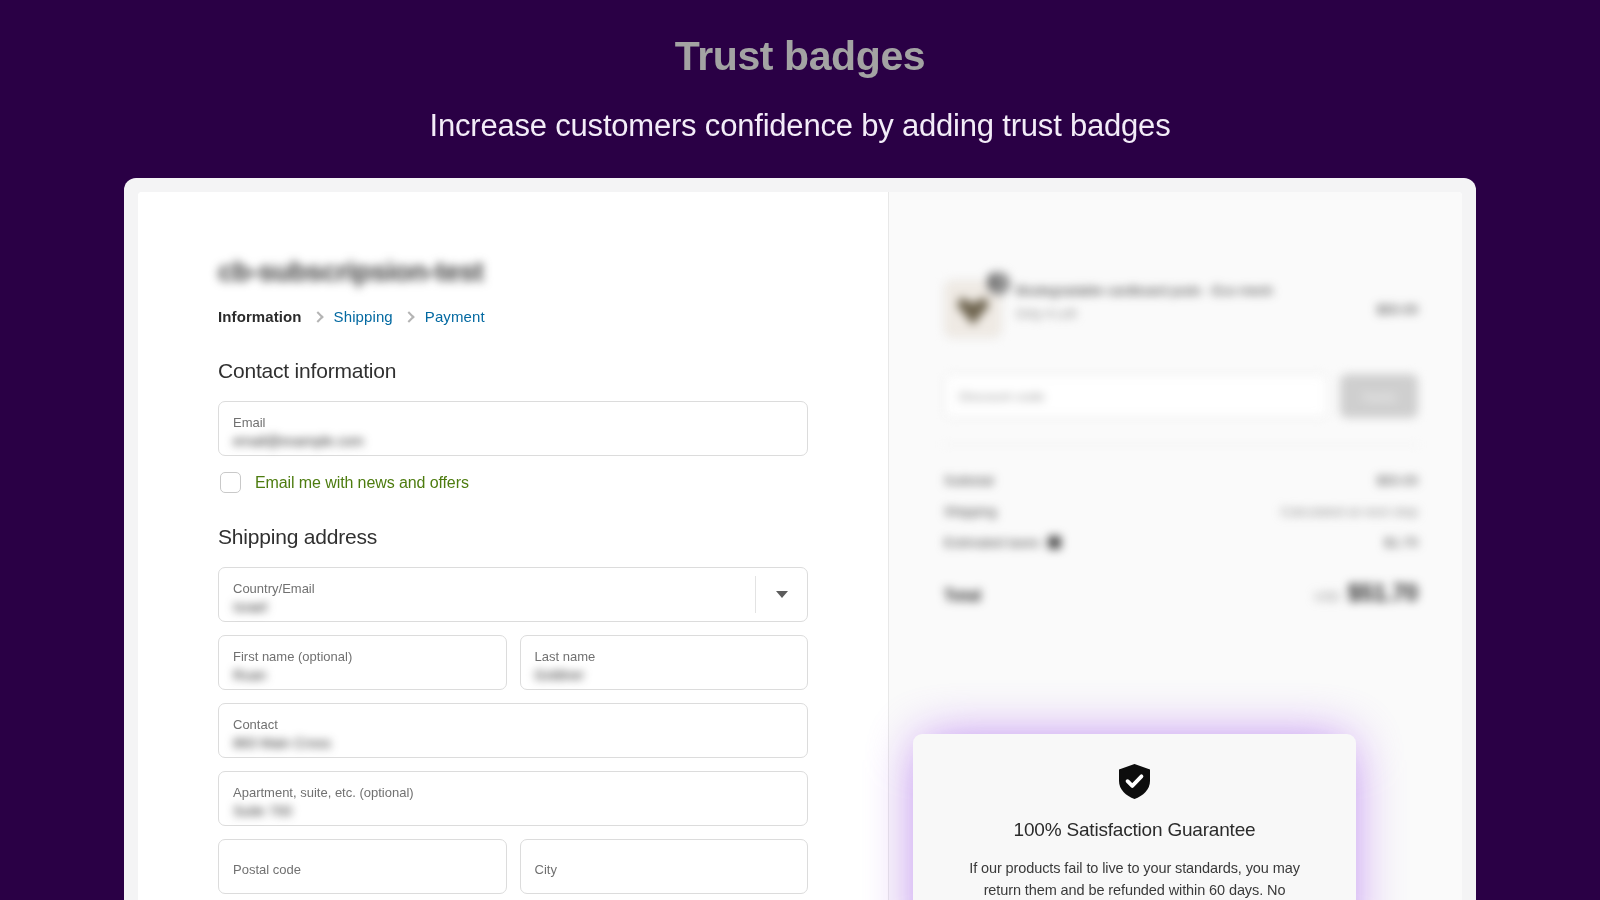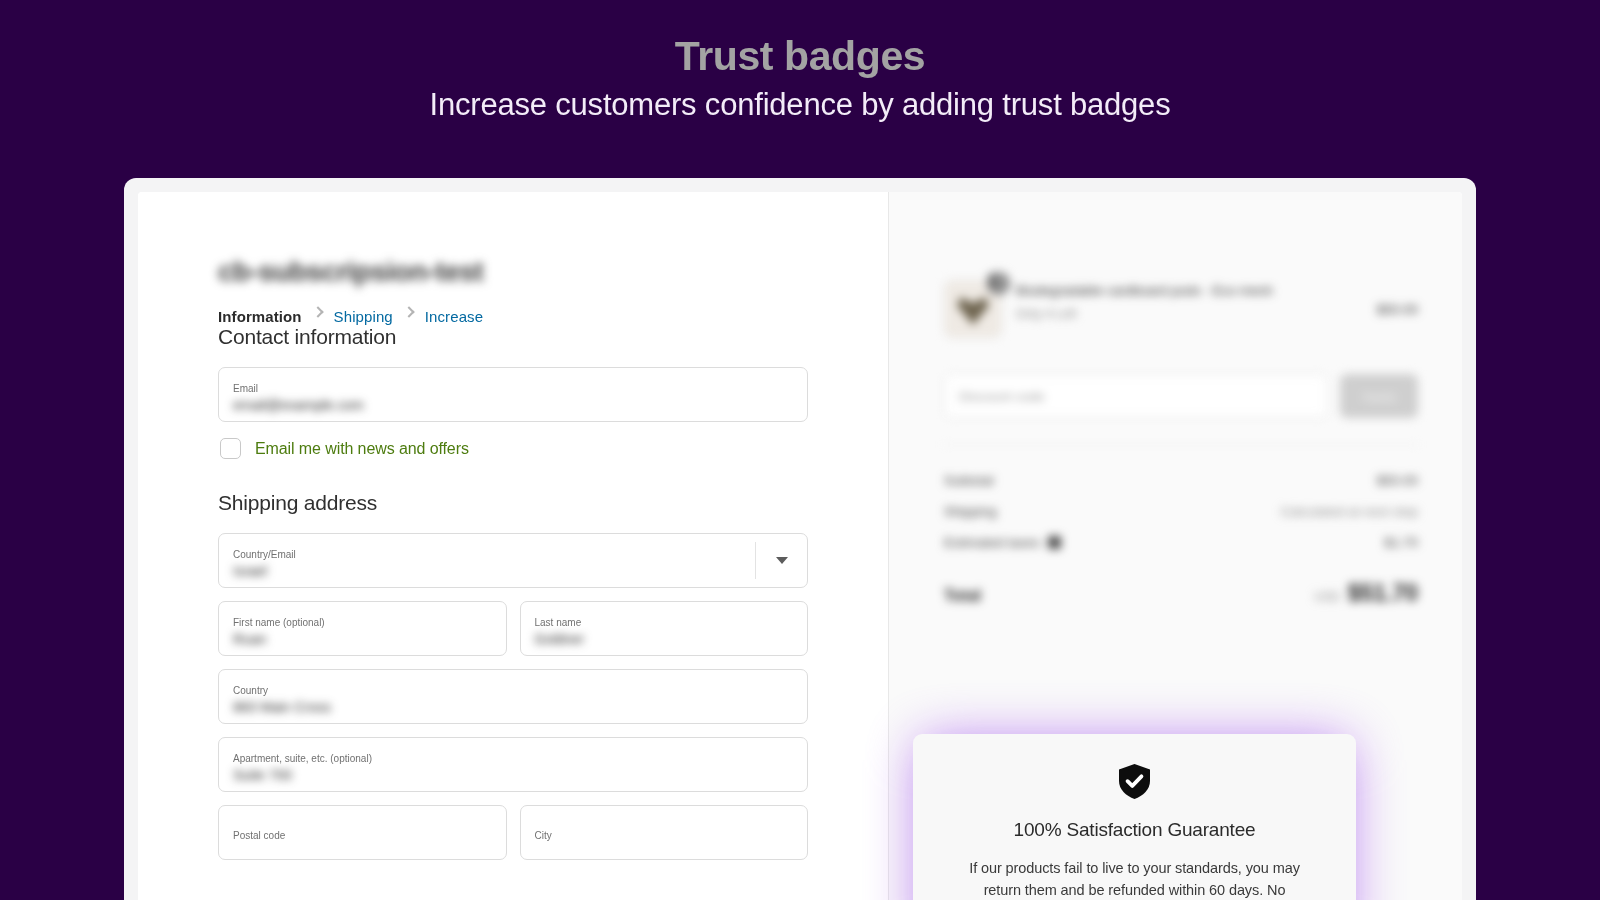--- a/index.html
+++ b/index.html
@@ -17,21 +17,21 @@
     font-size: 41px;
     font-weight: bold;
     letter-spacing: -0.4px;
     line-height: 1.12;
   }
   .hero-sub {
     color: #f3ecf8;
     font-size: 31px;
     font-weight: 400;
     letter-spacing: -0.2px;
-    margin-top: 6px;
+    margin-top: 27px;
     line-height: 1.2;
   }
 
   
   .frame {
     position: absolute;
     left: 124px; top: 178px;
     width: 1352px; height: 722px;
     background: #f4f4f5;
     border-radius: 12px 12px 0 0;
@@ -58,21 +58,21 @@
     font-size: 28px;
     font-weight: 700;
     color: #3b3b3b;
     letter-spacing: -0.5px;
     filter: blur(5px);
     -webkit-filter: blur(5px);
     user-select: none;
     margin-bottom: 20px;
   }
 
-  .breadcrumb { display: flex; align-items: flex-start; gap: 12px; }
+  .breadcrumb { display: flex; align-items: center; gap: 12px; margin-bottom: 34px; }
   .crumb { font-size: 15px; color: #0369a1; letter-spacing: 0.1px; }
   .crumb.active { color: #2b2b2b; font-weight: 600; }
   .crumb-sep {
     width: 8px; height: 8px;
     border-right: 2px solid #b4b4b4;
     border-top: 2px solid #b4b4b4;
     transform: rotate(45deg);
     display: inline-block;
   }
 
@@ -91,21 +91,21 @@
     border-radius: 7px;
     background: #fff;
     height: 55px;
     padding: 8px 14px 0 14px;
     margin-bottom: 13px;
     display: flex;
     flex-direction: column;
     justify-content: center;
   }
   .field-label {
-    font-size: 10px;
+    font-size: 13px;
     color: #717171;
     line-height: 1.25;
   }
   .field-value {
     font-size: 14px;
     color: #303030;
     line-height: 1.3;
     filter: blur(4px);
     -webkit-filter: blur(4px);
     user-select: none;
@@ -268,21 +268,21 @@
 
     <div class="left-col">
 
       <div class="store-name">cb-subscripsion-test</div>
 
       <div class="breadcrumb">
         <span class="crumb active">Information</span>
         <span class="crumb-sep"></span>
         <span class="crumb">Shipping</span>
         <span class="crumb-sep"></span>
-        <span class="crumb">Increase</span>
+        <span class="crumb">Payment</span>
       </div>
 
       <div class="section-title">Contact information</div>
 
       <div class="field">
         <span class="field-label">Email</span>
         <span class="field-value">email@example.com</span>
       </div>
 
       <div class="checkbox-row">
@@ -305,21 +305,21 @@
           <span class="field-label">First name (optional)</span>
           <span class="field-value">Ruan</span>
         </div>
         <div class="field">
           <span class="field-label">Last name</span>
           <span class="field-value">Goldner</span>
         </div>
       </div>
 
       <div class="field">
-        <span class="field-label">Country</span>
+        <span class="field-label">Contact</span>
         <span class="field-value">883 Main Cross</span>
       </div>
 
       <div class="field">
         <span class="field-label">Apartment, suite, etc. (optional)</span>
         <span class="field-value">Suite 700</span>
       </div>
 
       <div class="row-2">
         <div class="field">

